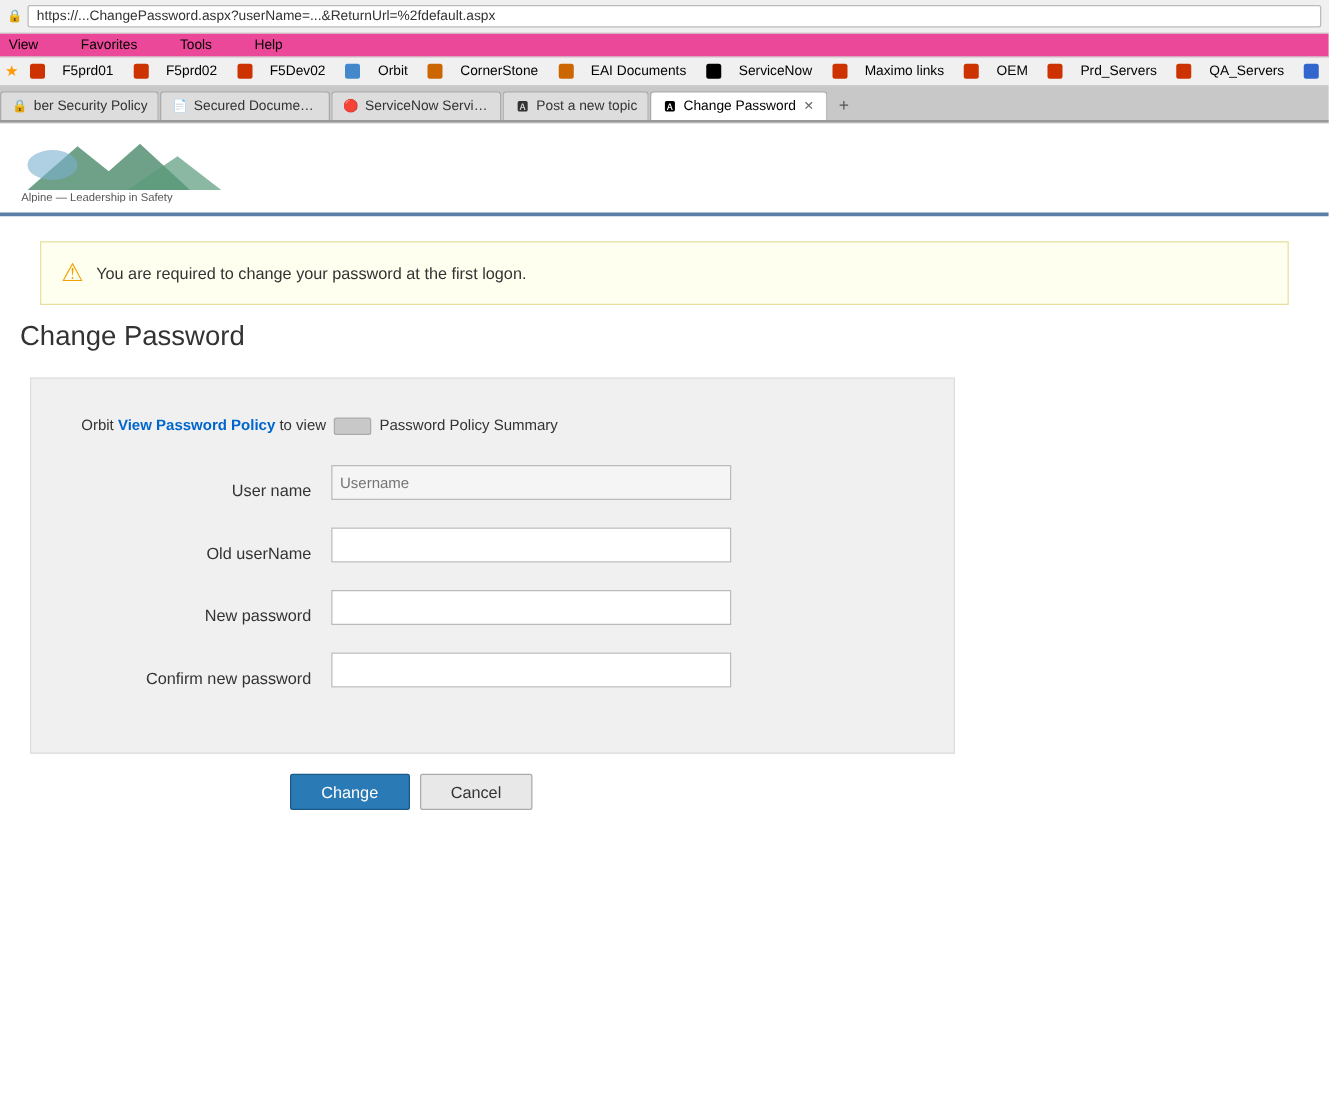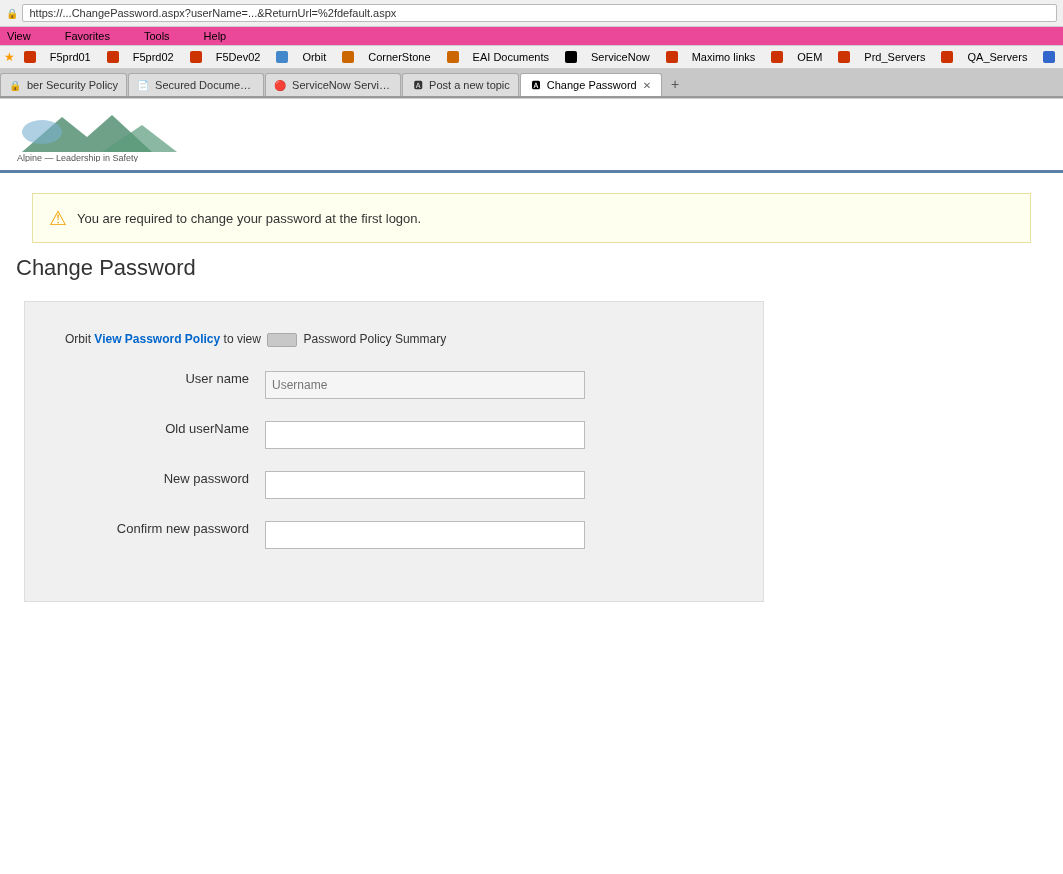--- a/index.html
+++ b/index.html
@@ -213,21 +213,21 @@
       background: #c8c8c8;
       border: 1px solid #aaa;
       border-radius: 2px;
       vertical-align: middle;
       margin: 0 3px;
     }
 
     
     .form-row {
       display: flex;
-      align-items: flex-start;
+      align-items: flex-end;
       margin-bottom: 22px;
     }
     .form-label {
       width: 200px;
       text-align: right;
       padding-right: 16px;
       font-size: 13px;
       color: #333;
     }
     .form-input {
@@ -422,15 +422,19 @@
             <input class="form-input" id="input-newpassword" type="password" style="">
           </div>
           <div class="form-row">
             <label class="form-label" for="input-confirmpassword">Confirm new password</label>
             <input class="form-input" id="input-confirmpassword" type="password" style="">
           </div>
         </div>
 
     </div>
 
+    <div class="buttons-area">
+      <button class="btn-change">Change</button>
+      <button class="btn-cancel">Cancel</button>
+    </div>
 
   </div>
 </div>
 
 </body></html>

